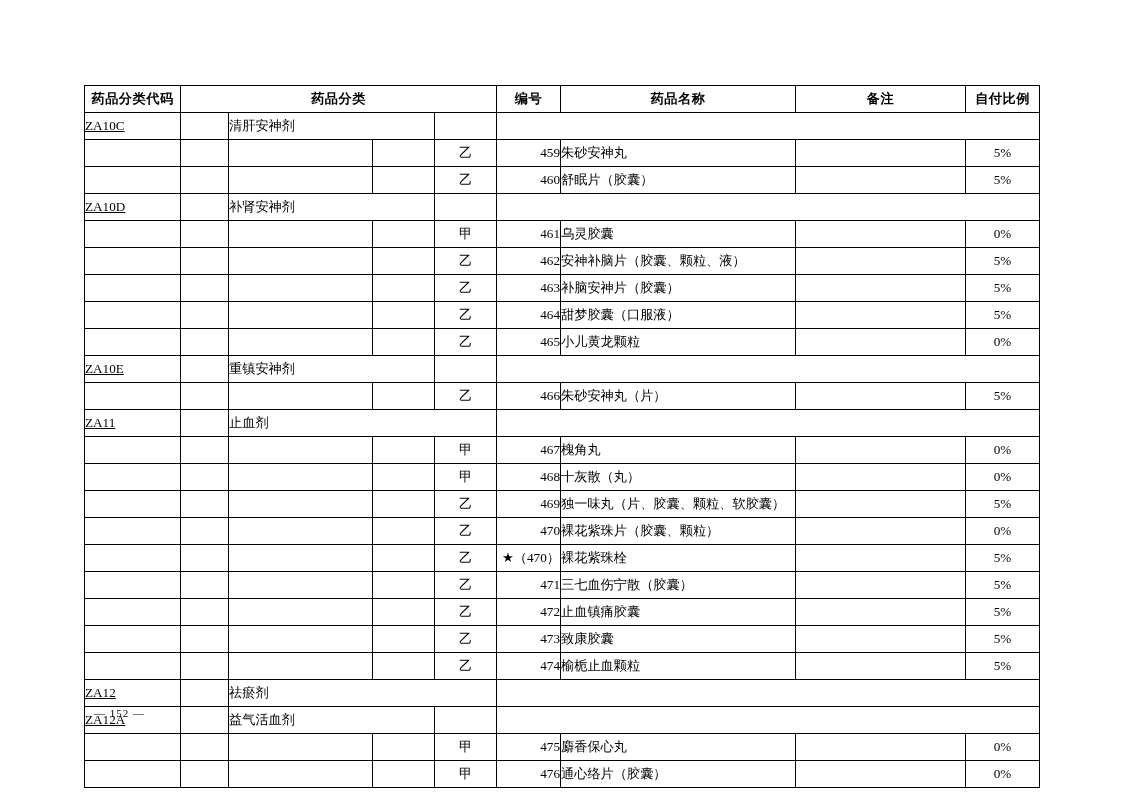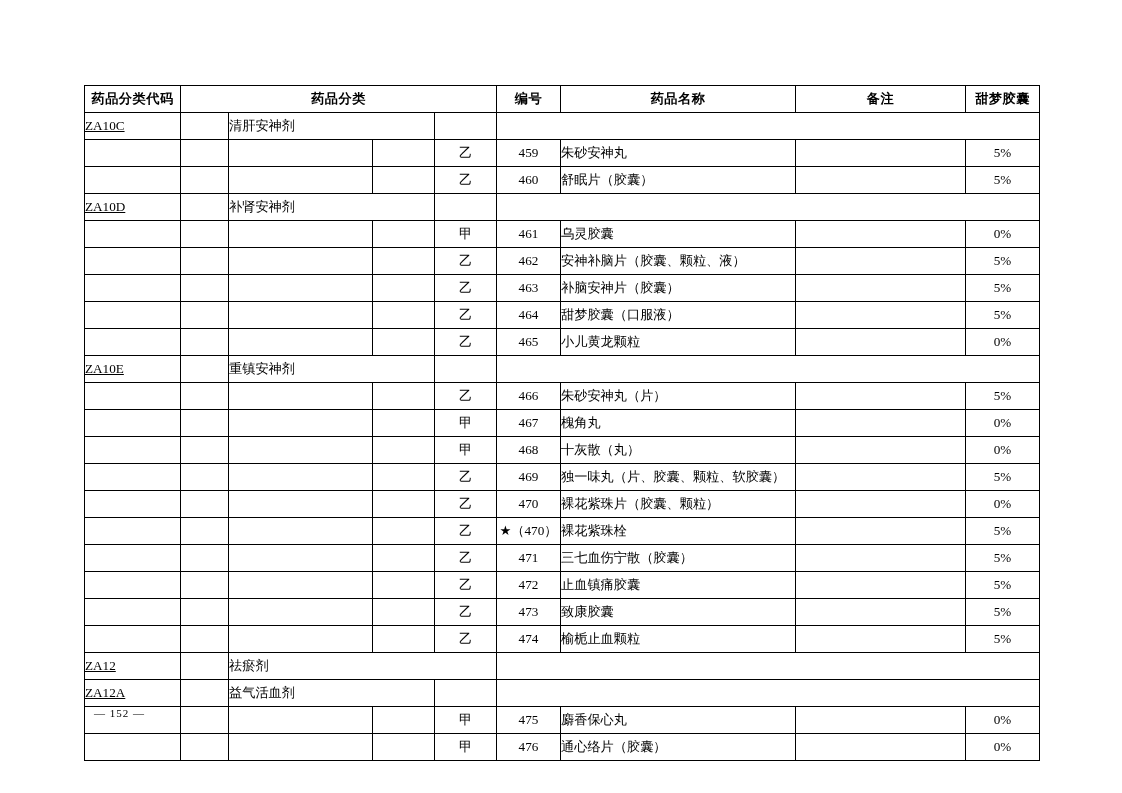--- a/index.html
+++ b/index.html
@@ -51,21 +51,21 @@
   col.c-level   { width: 62px; }
   col.c-num     { width: 64px; }
   col.c-name    { width: 235px; }
   col.c-remark  { width: 170px; }
   col.c-ratio   { width: 74px; }
 
   .cat-name { padding-left: 8px; }
   .code-cell { padding-left: 6px; text-decoration: underline; }
   .name-cell { padding-left: 8px; }
   .ratio-cell { text-align: center; }
-  .num-cell { text-align: center; }
+  .num-cell { text-align: right; }
   .level-cell { text-align: center; }
 
   .page-number {
     position: absolute;
     left: 94px;
     top: 707px;
     font-size: 11px;
     letter-spacing: 1px;
   }
 </style>
@@ -86,21 +86,21 @@
       <col class="c-remark">
       <col class="c-ratio">
     </colgroup>
     <thead>
       <tr>
         <th>药品分类代码</th>
         <th colspan="4">药品分类</th>
         <th>编号</th>
         <th>药品名称</th>
         <th>备注</th>
-        <th>甜梦胶囊</th>
+        <th>自付比例</th>
       </tr>
     </thead>
     <tbody>
         <tr>
           <td class="code-cell">ZA10C</td>
           <td></td>
           <td colspan="2" class="cat-name">清肝安神剂</td>
           <td></td>
           <td colspan="4"></td>
         </tr>
@@ -200,20 +200,26 @@
           <td></td>
           <td></td>
           <td></td>
           <td class="level-cell">乙</td>
           <td class="num-cell">466</td>
           <td class="name-cell">朱砂安神丸（片）</td>
           <td class="name-cell"></td>
           <td class="ratio-cell">5%</td>
         </tr>
         <tr>
+          <td class="code-cell">ZA11</td>
+          <td></td>
+          <td colspan="3" class="cat-name">止血剂</td>
+          <td colspan="4"></td>
+        </tr>
+        <tr>
           <td></td>
           <td></td>
           <td></td>
           <td></td>
           <td class="level-cell">甲</td>
           <td class="num-cell">467</td>
           <td class="name-cell">槐角丸</td>
           <td class="name-cell"></td>
           <td class="ratio-cell">0%</td>
         </tr>

